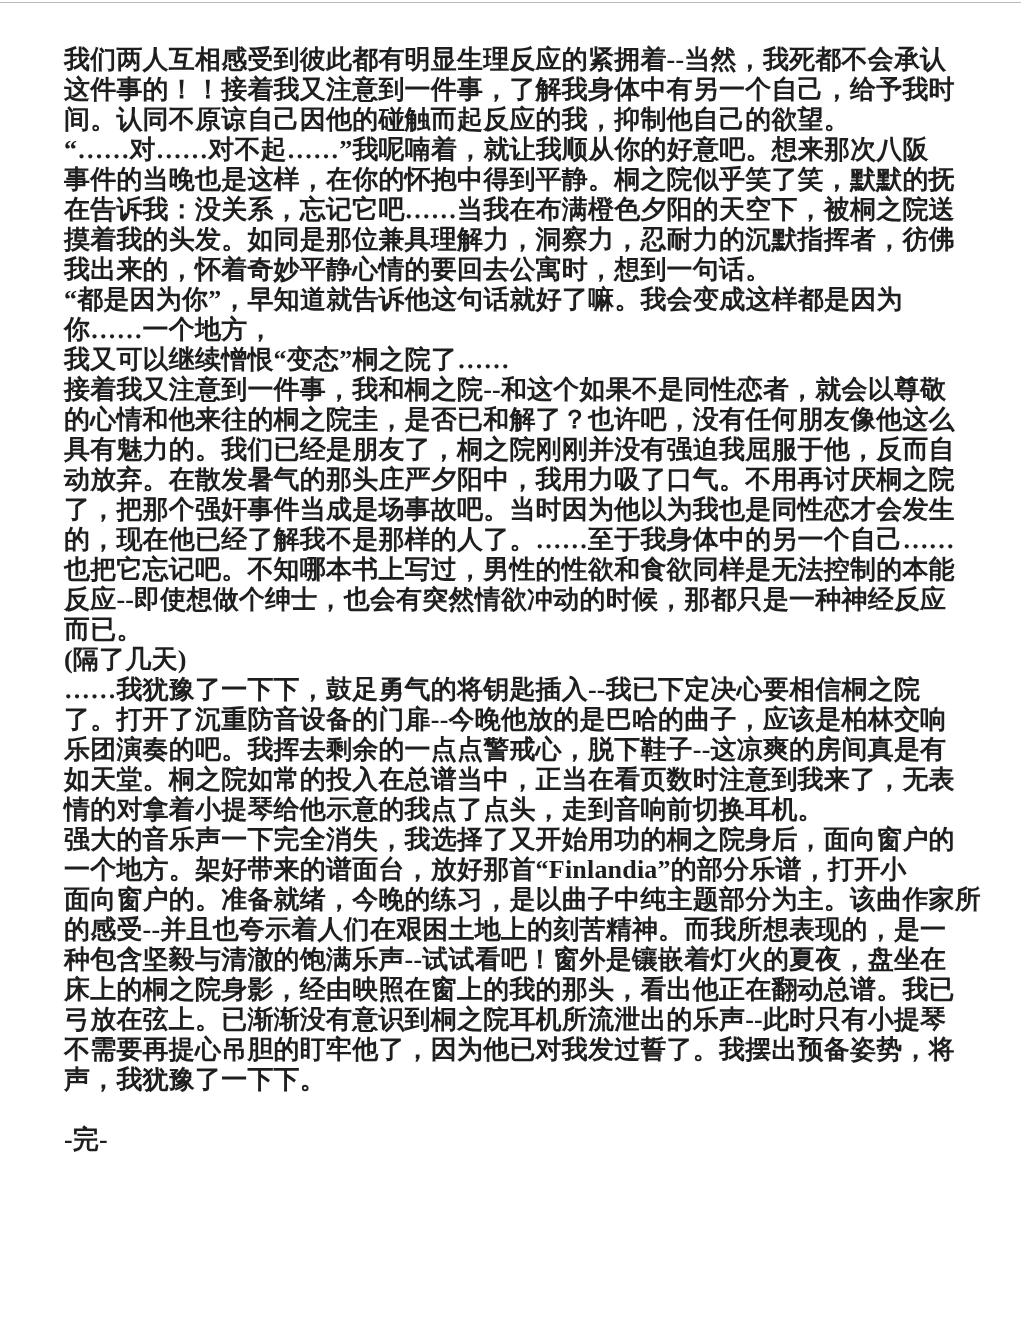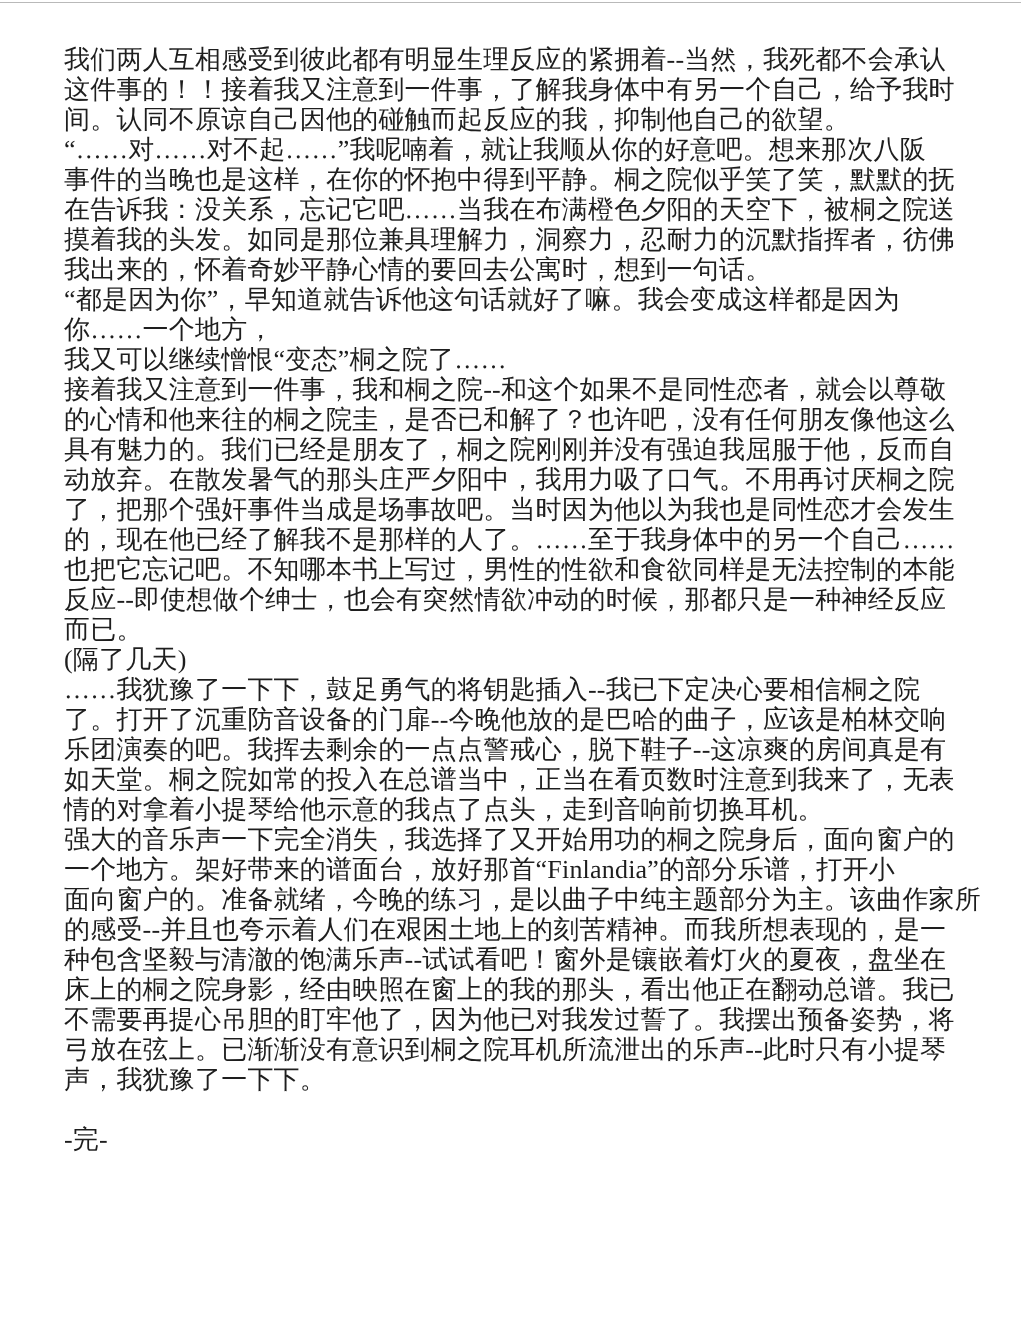--- a/index.html
+++ b/index.html
@@ -10,20 +10,21 @@
     width: 1021px;
     height: 1321px;
     background: #ffffff;
   }
   .page {
     position: relative;
     width: 1021px;
     height: 1321px;
     background: #ffffff;
     overflow: hidden;
+    font-weight: bold;
   }
   .scan-line-top {
     position: absolute;
     top: 2px;
     left: 0;
     width: 100%;
     height: 1px;
     background: #b9b9b9;
   }
   .text-block {
@@ -78,19 +79,19 @@
     <p class="line">了。打开了沉重防音设备的门扉--今晚他放的是巴哈的曲子，应该是柏林交响</p>
     <p class="line">乐团演奏的吧。我挥去剩余的一点点警戒心，脱下鞋子--这凉爽的房间真是有</p>
     <p class="line">如天堂。桐之院如常的投入在总谱当中，正当在看页数时注意到我来了，无表</p>
     <p class="line">情的对拿着小提琴给他示意的我点了点头，走到音响前切换耳机。</p>
     <p class="line">强大的音乐声一下完全消失，我选择了又开始用功的桐之院身后，面向窗户的</p>
     <p class="line">一个地方。架好带来的谱面台，放好那首“Finlandia”的部分乐谱，打开小</p>
     <p class="line">面向窗户的。准备就绪，今晚的练习，是以曲子中纯主题部分为主。该曲作家所</p>
     <p class="line">的感受--并且也夸示着人们在艰困土地上的刻苦精神。而我所想表现的，是一</p>
     <p class="line">种包含坚毅与清澈的饱满乐声--试试看吧！窗外是镶嵌着灯火的夏夜，盘坐在</p>
     <p class="line">床上的桐之院身影，经由映照在窗上的我的那头，看出他正在翻动总谱。我已</p>
+    <p class="line">弓放在弦上。已渐渐没有意识到桐之院耳机所流泄出的乐声--此时只有小提琴</p>
     <p class="line">不需要再提心吊胆的盯牢他了，因为他已对我发过誓了。我摆出预备姿势，将</p>
-    <p class="line">弓放在弦上。已渐渐没有意识到桐之院耳机所流泄出的乐声--此时只有小提琴</p>
     <p class="line">声，我犹豫了一下下。</p>
     <div class="spacer-line"></div>
     <p class="line">-完-</p>
   </div>
 </div>
 
 </body></html>

